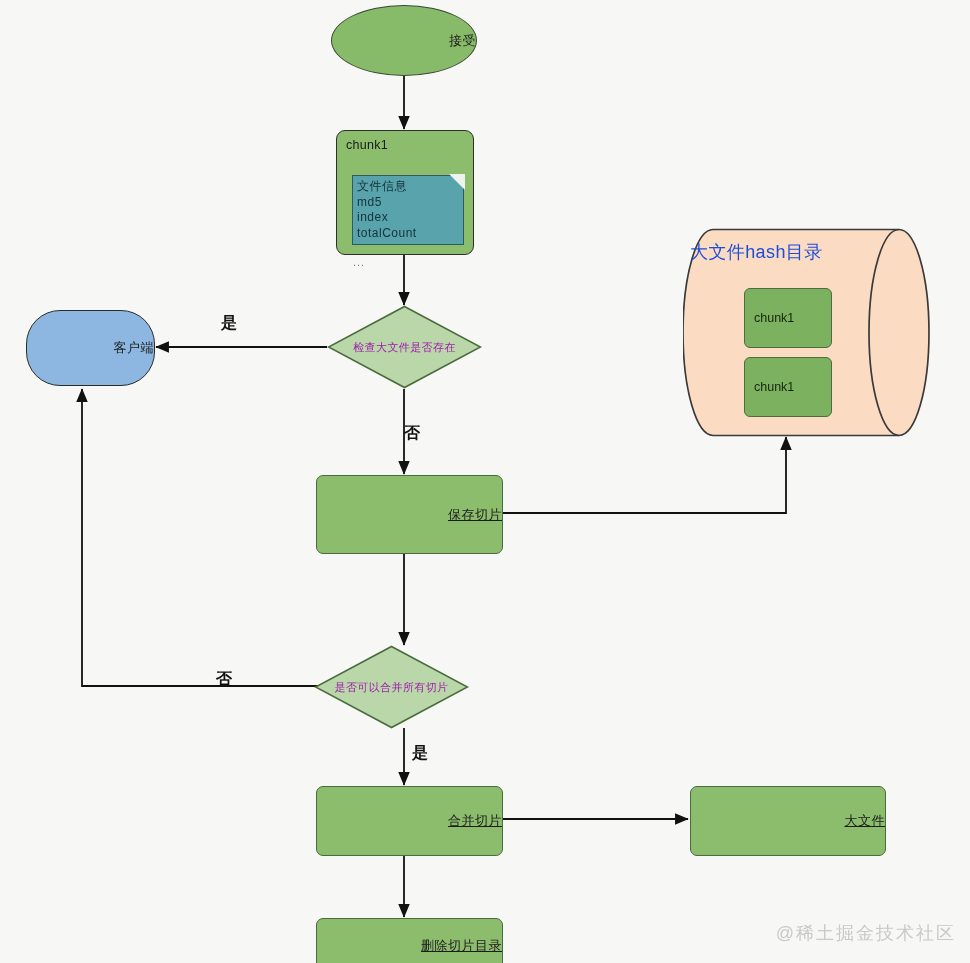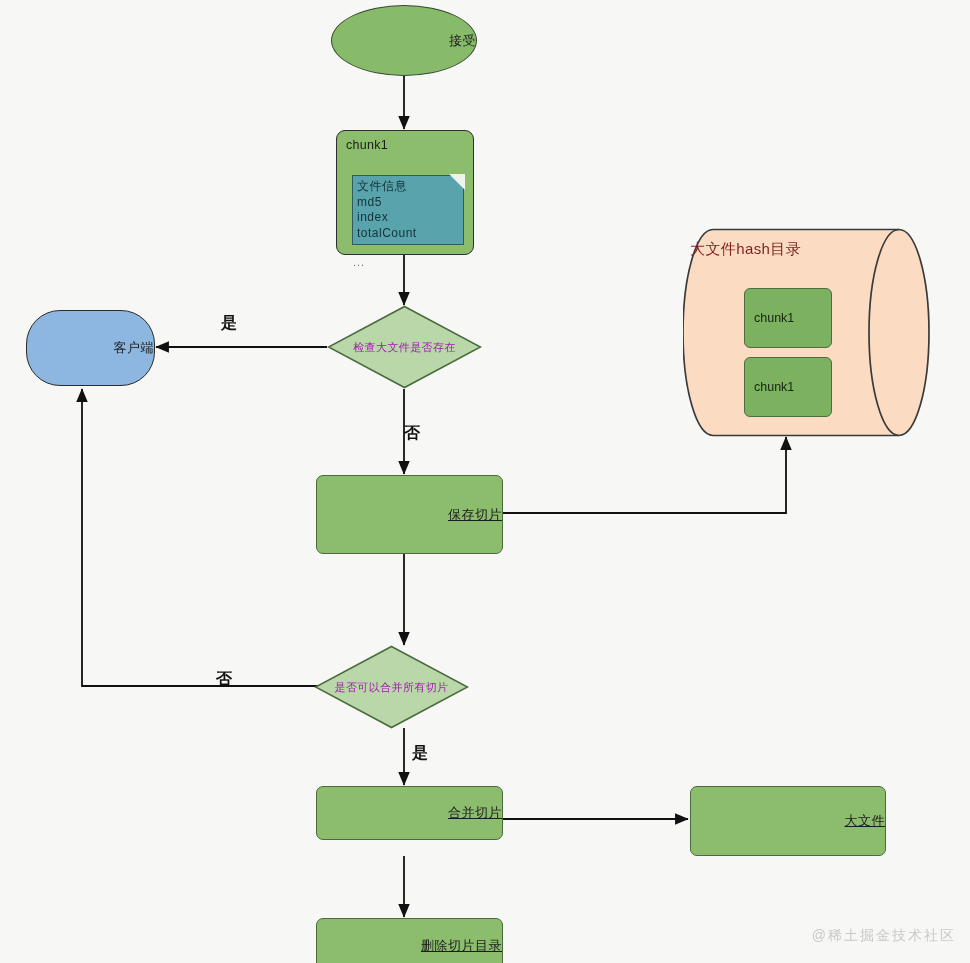--- a/index.html
+++ b/index.html
@@ -115,22 +115,22 @@
   
   .cylinder {
     position: absolute;
     z-index: 2;
   }
   .cylinder svg { display: block; }
   .cyl-title {
     position: absolute;
     left: 16px;
     top: 14px;
-    font-size: 15px;
-    color: #7f1d1d;
+    font-size: 18px;
+    color: #1d4ed8;
     letter-spacing: 0.4px;
     z-index: 4;
   }
   .chunk-box {
     position: absolute;
     background: #7cb15f;
     border: 1.5px solid #4c6d3d;
     border-radius: 6px;
     font-size: 12.5px;
     color: #16260f;
@@ -156,21 +156,21 @@
     top: 0;
     width: 970px;
     height: 963px;
     z-index: 1;
     pointer-events: none;
   }
   .watermark {
     position: absolute;
     right: 14px;
     bottom: 18px;
-    font-size: 14px;
+    font-size: 18px;
     color: #c9c9c9;
     letter-spacing: 2px;
     z-index: 6;
     user-select: none;
   }
 </style>
 </head>
 <body>
 
 <div id="canvas">
@@ -248,21 +248,21 @@
     <span>chunk1</span>
   </div>
 
   <div class="diamond-wrap" style="left:314px; top:645px; width:155px; height:84px;">
     <svg width="155" height="84" viewBox="0 0 155 84">
       <polygon points="77.5,1.5 153.5,42 77.5,82.5 1.5,42" fill="#b9d7a8" stroke="#4a6b3c" stroke-width="1.6"></polygon>
     </svg>
     <div class="diamond-label">是否可以合并所有切片</div>
   </div>
 
-  <div class="node process" style="left:316px; top:786px; width:187px; height:54px;">
+  <div class="node process" style="left:316px; top:786px; width:187px; height:70px;">
     <span>合并切片</span>
   </div>
 
   <div class="node process" style="left:690px; top:786px; width:196px; height:70px;">
     <span>大文件</span>
   </div>
 
   <div class="node process" style="left:316px; top:918px; width:187px; height:70px;">
     <span style="margin-top:-14px;">删除切片目录</span>
   </div>

